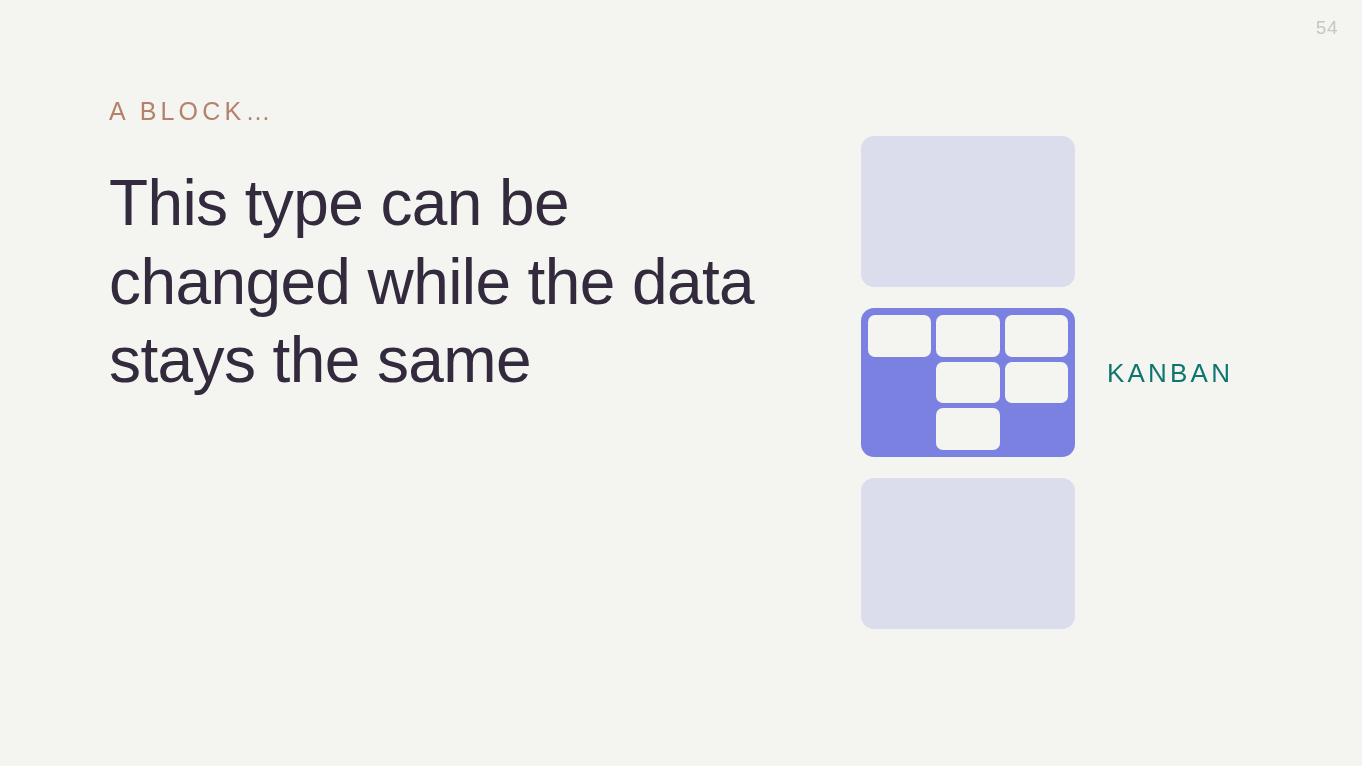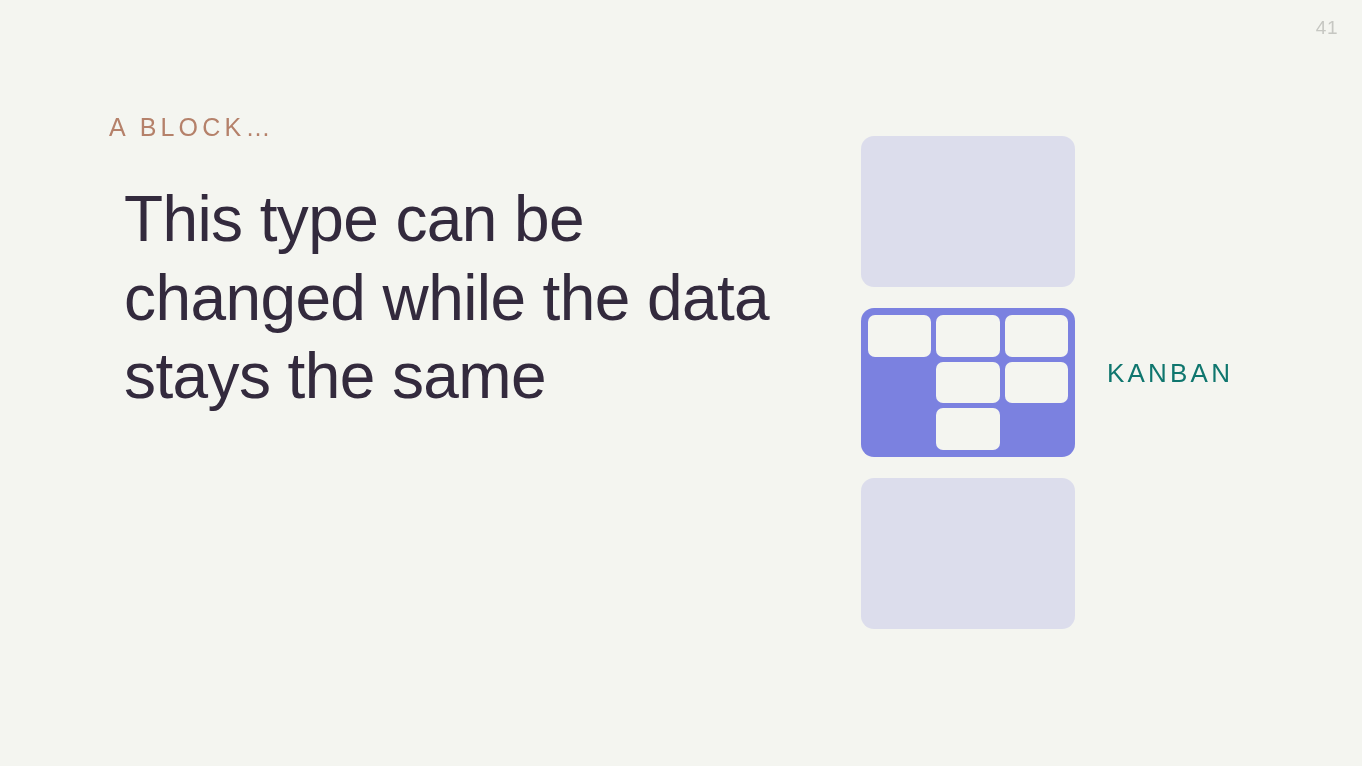--- a/index.html
+++ b/index.html
@@ -42,31 +42,31 @@
     width: 680px;
   }
 
   .eyebrow {
     font-size: 25px;
     font-weight: 500;
     letter-spacing: 4.2px;
     color: #b5816a;
     text-transform: uppercase;
     line-height: 1.2;
-    margin: 16px 0 38px 0;
+    margin: 0 0 38px 0;
     white-space: nowrap;
   }
 
   .headline {
     font-size: 64px;
     font-weight: 400;
     line-height: 1.23;
     color: #332a3d;
     letter-spacing: -0.6px;
-    margin: 15px;
+    margin: 0;
     max-width: 660px;
   }
 
   
   .graphic-col {
     position: absolute;
     left: 861px;
     top: 136px;
     width: 214px;
   }
@@ -122,21 +122,21 @@
     color: #0f766e;
     line-height: 1;
     white-space: nowrap;
   }
 </style>
 </head>
 <body>
 
 <div class="slide">
 
-  <div class="page-number">41</div>
+  <div class="page-number">54</div>
 
   <div class="text-col">
     <div class="eyebrow">A BLOCK…</div>
     <h1 class="headline">This type can be changed while the data stays the same</h1>
   </div>
 
   <div class="graphic-col">
 
     <div class="placeholder-block"></div>
 

